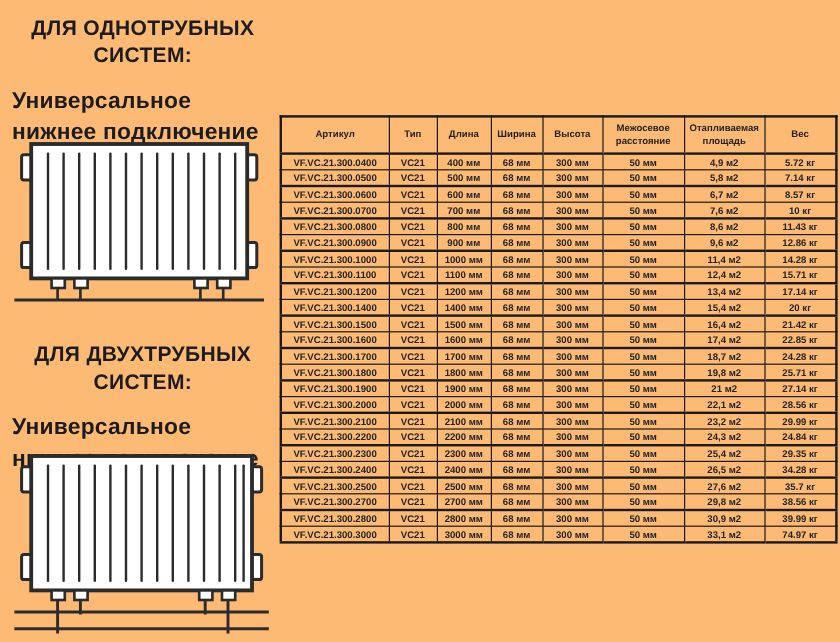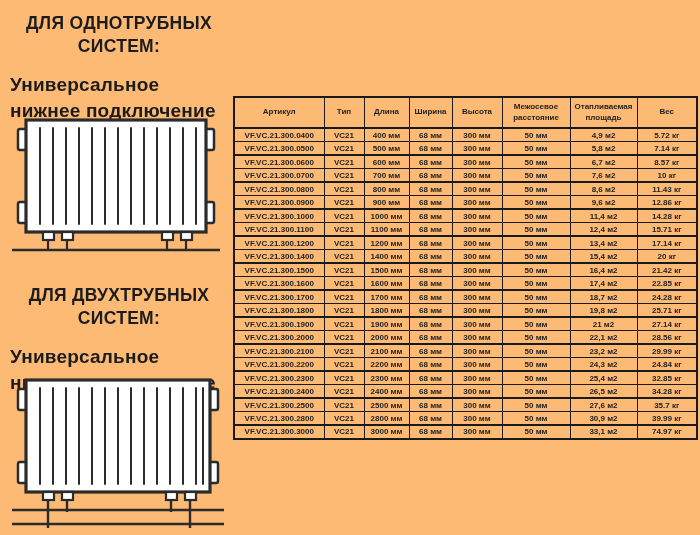--- a/index.html
+++ b/index.html
@@ -385,41 +385,51 @@
             <td>24.84 кг</td>
           </tr>
           <tr>
             <td>VF.VC.21.300.2300</td>
             <td>VC21</td>
             <td>2300 мм</td>
             <td>68 мм</td>
             <td>300 мм</td>
             <td>50 мм</td>
             <td>25,4 м2</td>
-            <td>32.85 кг</td>
+            <td>29.35 кг</td>
           </tr>
           <tr>
             <td>VF.VC.21.300.2400</td>
             <td>VC21</td>
             <td>2400 мм</td>
             <td>68 мм</td>
             <td>300 мм</td>
             <td>50 мм</td>
             <td>26,5 м2</td>
             <td>34.28 кг</td>
           </tr>
           <tr>
             <td>VF.VC.21.300.2500</td>
             <td>VC21</td>
             <td>2500 мм</td>
             <td>68 мм</td>
             <td>300 мм</td>
             <td>50 мм</td>
             <td>27,6 м2</td>
             <td>35.7 кг</td>
+          </tr>
+          <tr>
+            <td>VF.VC.21.300.2700</td>
+            <td>VC21</td>
+            <td>2700 мм</td>
+            <td>68 мм</td>
+            <td>300 мм</td>
+            <td>50 мм</td>
+            <td>29,8 м2</td>
+            <td>38.56 кг</td>
           </tr>
           <tr>
             <td>VF.VC.21.300.2800</td>
             <td>VC21</td>
             <td>2800 мм</td>
             <td>68 мм</td>
             <td>300 мм</td>
             <td>50 мм</td>
             <td>30,9 м2</td>
             <td>39.99 кг</td>

